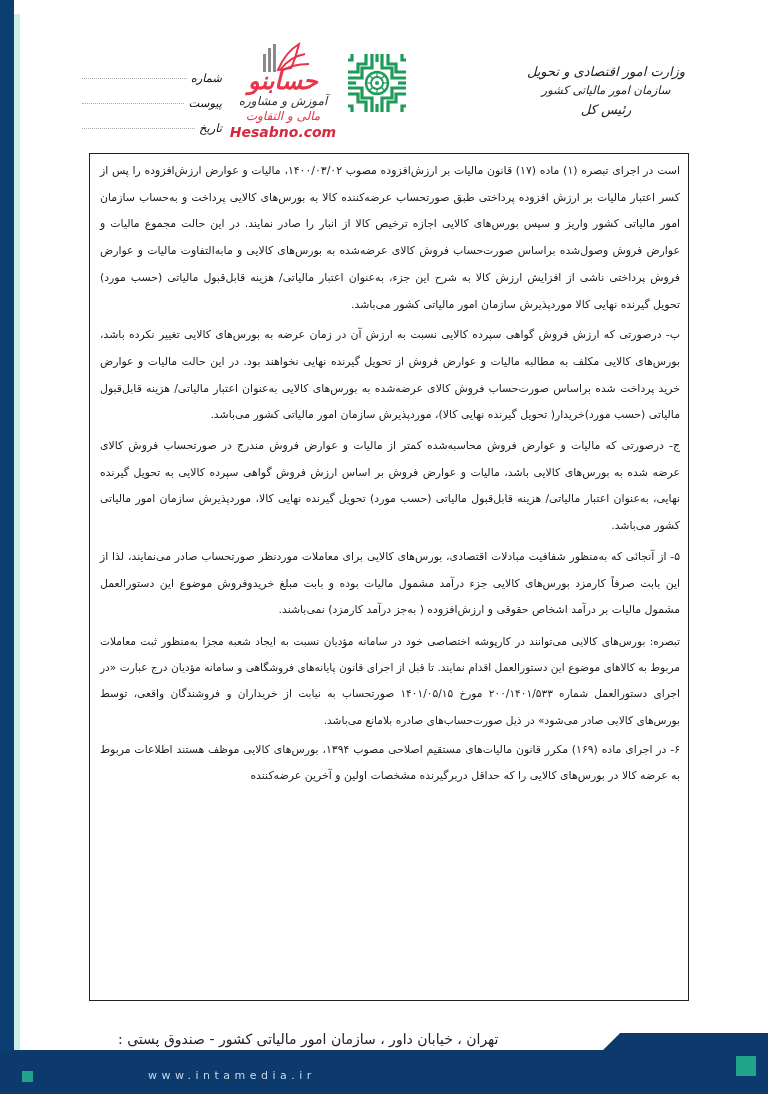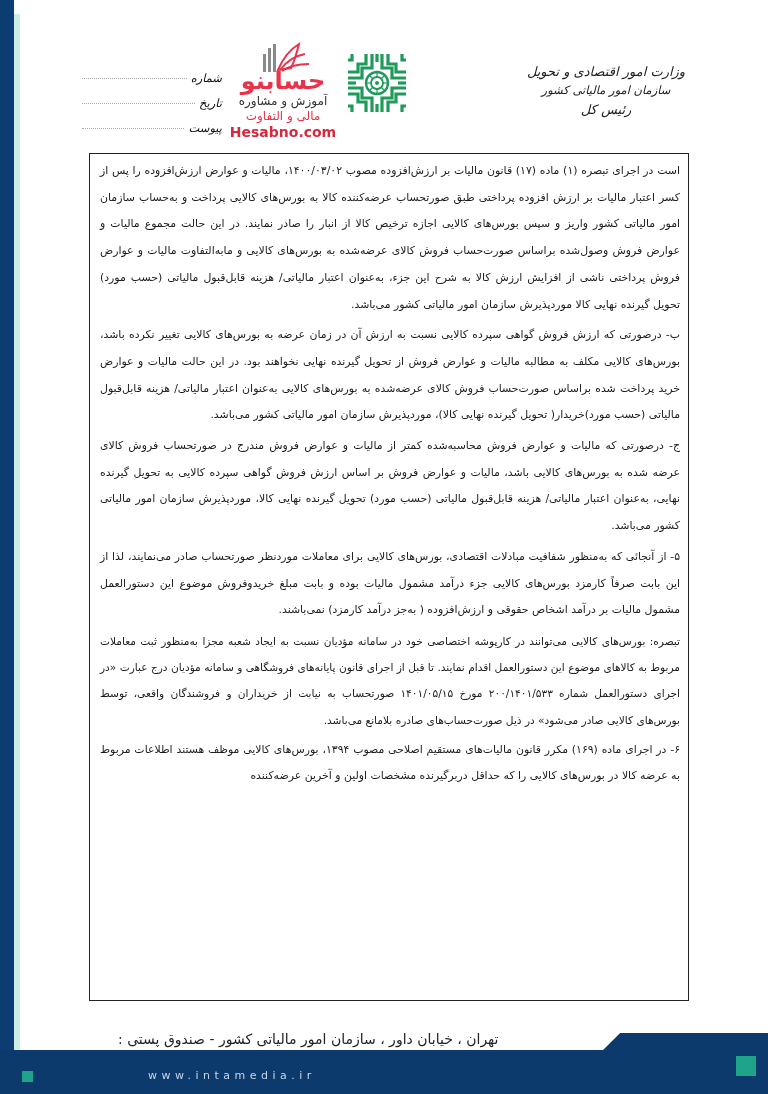--- a/index.html
+++ b/index.html
@@ -11,21 +11,21 @@
 
     .header { position: absolute; left: 0; top: 0; width: 768px; height: 150px; }
     .ministry { position: absolute; right: 82px; top: 62px; width: 160px; text-align: center; direction: rtl;
       font-family: "DejaVu Serif", serif; font-style: italic; color: #222; }
     .ministry .l1 { font-size: 13px; line-height: 19px; }
     .ministry .l2 { font-size: 11.5px; line-height: 19px; font-style: italic; }
     .ministry .l3 { font-size: 13px; line-height: 19px; }
 
     .emblem { position: absolute; left: 346px; top: 52px; width: 62px; height: 62px; }
 
-    .logo { position: absolute; left: 222px; top: 40px; width: 122px; height: 112px; text-align: center; direction: rtl; }
+    .logo { position: absolute; left: 222px; top: 40px; width: 122px; height: 112px; text-align: center; direction: rtl; font-style: italic; }
     .logo-book { display: block; margin: 0 auto; }
     .logo-name { font-size: 24px; font-weight: bold; color: #e8334a; line-height: 26px; margin-top: -6px; }
     .logo-sub1 { font-size: 12px; color: #333; line-height: 15px; }
     .logo-sub2 { font-size: 12px; color: #e8334a; line-height: 15px; letter-spacing: 1px; }
     .logo-url { font-size: 14px; font-weight: bold; color: #d6283f; line-height: 17px; direction: ltr; }
 
     .meta { position: absolute; left: 82px; top: 60px; width: 140px; direction: rtl; }
     .meta-row { display: flex; align-items: flex-end; height: 25px; }
     .meta-label { font-family: "DejaVu Serif", serif; font-style: italic; font-size: 11.5px; color: #111; white-space: nowrap; margin-left: 4px; }
     .meta-line { flex: 1; border-bottom: 1px dotted #aaa; height: 1px; margin-bottom: 6px; }
@@ -109,25 +109,25 @@
     <div class="logo-sub2">مالی و التفاوت</div>
     <div class="logo-url">Hesabno.com</div>
   </div>
 
   <div class="meta">
     <div class="meta-row">
       <span class="meta-label">شماره</span>
       <span class="meta-line"></span>
     </div>
     <div class="meta-row">
-      <span class="meta-label">تاریخ</span>
+      <span class="meta-label">پیوست</span>
       <span class="meta-line"></span>
     </div>
     <div class="meta-row">
-      <span class="meta-label">پیوست</span>
+      <span class="meta-label">تاریخ</span>
       <span class="meta-line"></span>
     </div>
   </div>
 </div>
 
 <div class="content-box">
   <p class="para">است در اجرای تبصره (۱) ماده (۱۷) قانون مالیات بر ارزش‌افزوده مصوب ۱۴۰۰/۰۳/۰۲، مالیات و عوارض ارزش‌افزوده را پس از کسر اعتبار مالیات بر ارزش افزوده پرداختی طبق صورتحساب عرضه‌کننده کالا به بورس‌های کالایی پرداخت و به‌حساب سازمان امور مالیاتی کشور واریز و سپس بورس‌های کالایی اجازه ترخیص کالا از انبار را صادر نمایند. در این حالت مجموع مالیات و عوارض فروش وصول‌شده براساس صورت‌حساب فروش کالای عرضه‌شده به بورس‌های کالایی و مابه‌التفاوت مالیات و عوارض فروش پرداختی ناشی از افزایش ارزش کالا به شرح این جزء، به‌عنوان اعتبار مالیاتی/ هزینه قابل‌قبول مالیاتی (حسب مورد) تحویل گیرنده نهایی کالا موردپذیرش سازمان امور مالیاتی کشور می‌باشد.</p>
   <p class="para">ب- درصورتی که ارزش فروش گواهی سپرده کالایی نسبت به ارزش آن در زمان عرضه به بورس‌های کالایی تغییر نکرده باشد، بورس‌های کالایی مکلف به مطالبه مالیات و عوارض فروش از تحویل گیرنده نهایی نخواهند بود. در این حالت مالیات و عوارض خرید پرداخت شده براساس صورت‌حساب فروش کالای عرضه‌شده به بورس‌های کالایی به‌عنوان اعتبار مالیاتی/ هزینه قابل‌قبول مالیاتی (حسب مورد)خریدار( تحویل گیرنده نهایی کالا)، موردپذیرش سازمان امور مالیاتی کشور می‌باشد.</p>
   <p class="para">ج- درصورتی که مالیات و عوارض فروش محاسبه‌شده کمتر از مالیات و عوارض فروش مندرج در صورتحساب فروش کالای عرضه شده به بورس‌های کالایی باشد، مالیات و عوارض فروش بر اساس ارزش فروش گواهی سپرده کالایی به تحویل گیرنده نهایی، به‌عنوان اعتبار مالیاتی/ هزینه قابل‌قبول مالیاتی (حسب مورد) تحویل گیرنده نهایی کالا، موردپذیرش سازمان امور مالیاتی کشور می‌باشد.</p>
   <p class="para">۵- از آنجائی که به‌منظور شفافیت مبادلات اقتصادی، بورس‌های کالایی برای معاملات موردنظر صورتحساب صادر می‌نمایند، لذا از این بابت صرفاً کارمزد بورس‌های کالایی جزء درآمد مشمول مالیات بوده و بابت مبلغ خریدوفروش موضوع این دستورالعمل مشمول مالیات بر درآمد اشخاص حقوقی و ارزش‌افزوده ( به‌جز درآمد کارمزد) نمی‌باشند.</p>

